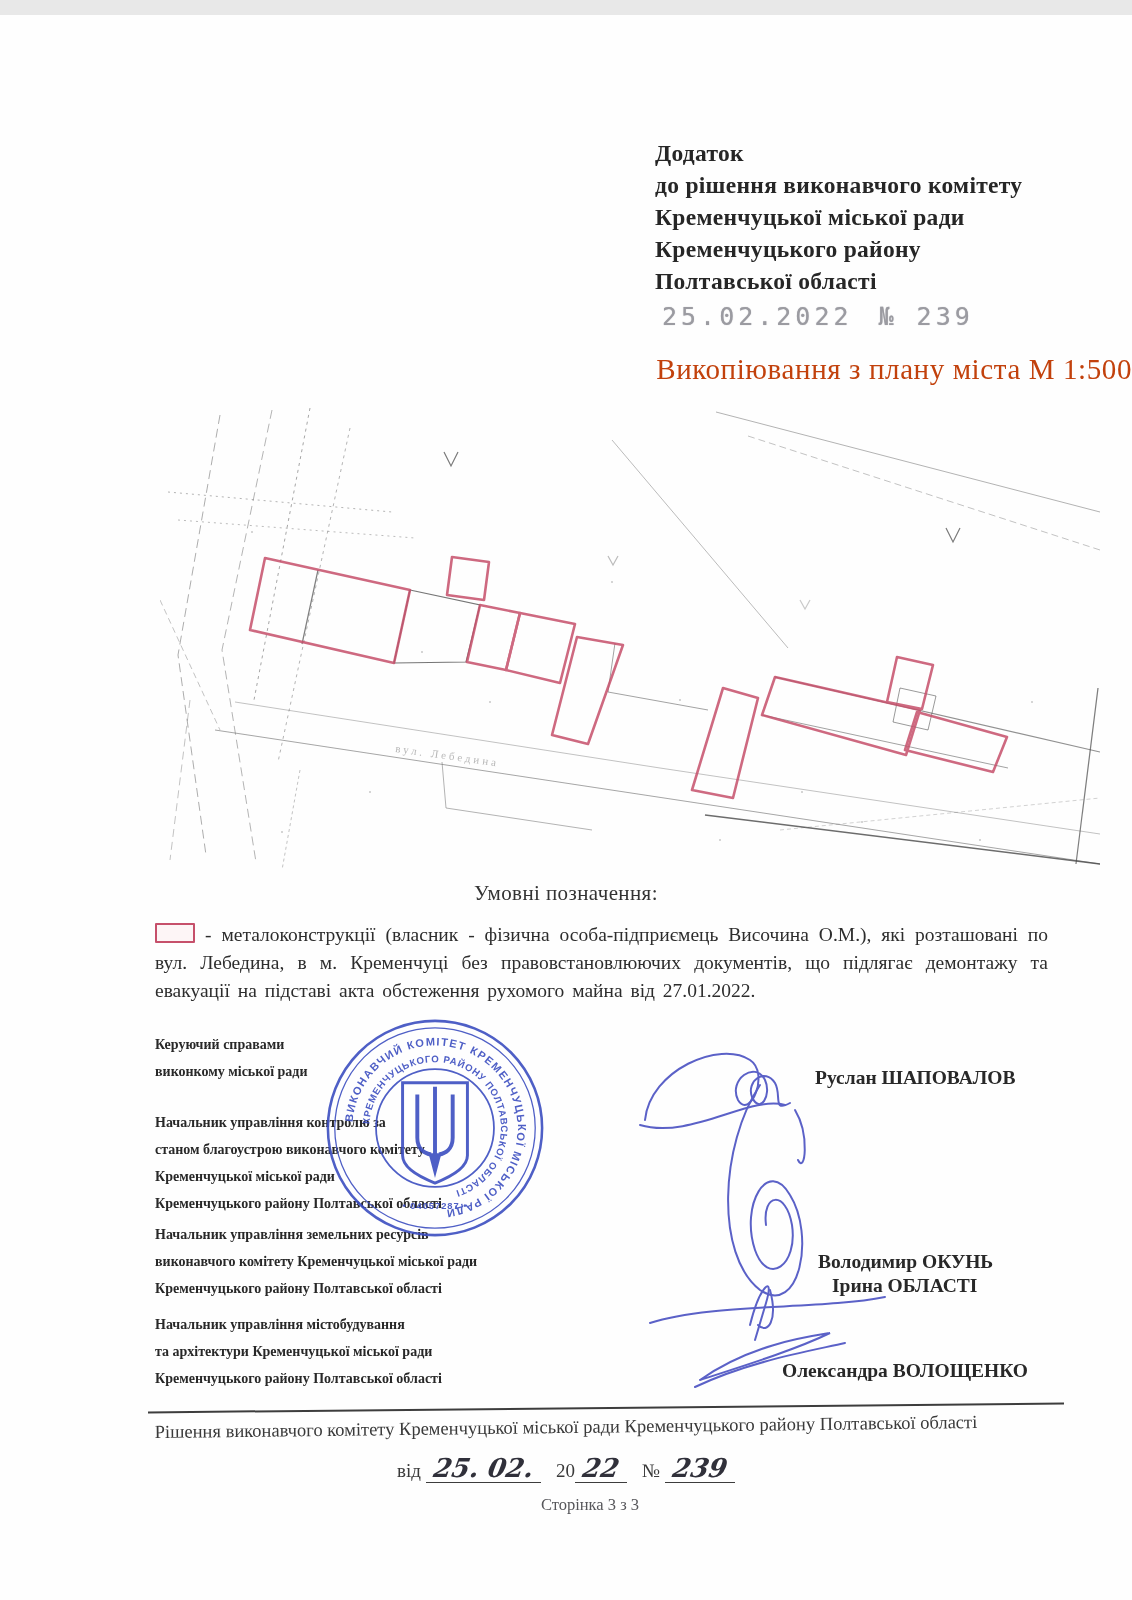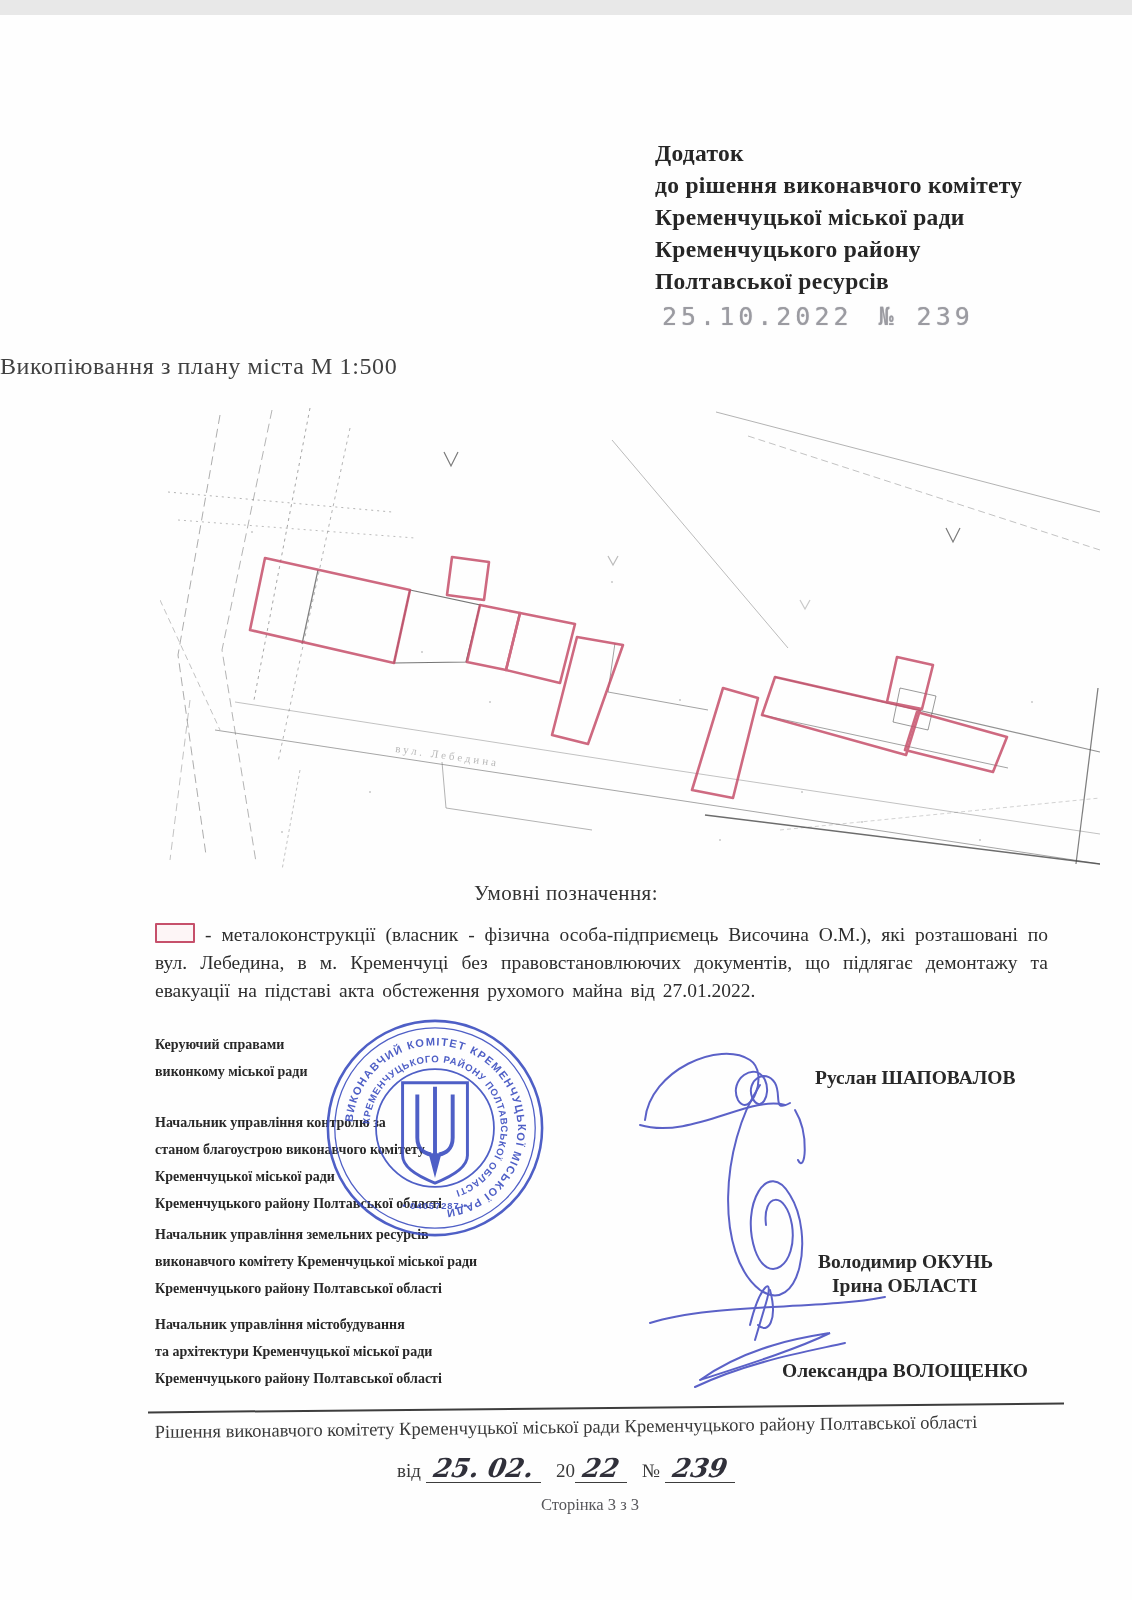--- a/index.html
+++ b/index.html
@@ -6,21 +6,21 @@
   .page{
     position:relative;width:1132px;height:1600px;margin:15px auto;
     background:#fefefe;overflow:hidden;
     font-family:"Liberation Serif", serif;color:#2b2b2b;
   }
   .abs{position:absolute;}
   
   .header-block{left:655px;top:122px;width:430px;font-weight:bold;font-size:23.5px;line-height:32px;color:#262626;letter-spacing:.3px;}
   .stamp-date{left:662px;top:287px;font-family:"DejaVu Sans Mono",monospace;font-size:25px;letter-spacing:4px;color:#9b9ba1;text-shadow:0 0 1px #b5b5bb;}
   .stamp-num{margin-left:26px;}
-  .doc-title{left:0;top:338px;width:1132px;text-align:left;font-size:24px;color:#404040;letter-spacing:.6px;}
+  .doc-title{left:0;top:338px;width:1132px;text-align:right;font-size:29px;color:#c2410c;letter-spacing:.6px;}
   
   .legend-heading{left:0;top:866px;width:1132px;text-align:center;font-size:21px;color:#333;letter-spacing:.4px;}
   .legend-par{left:155px;top:906px;width:893px;font-size:19.5px;line-height:28px;text-align:justify;color:#2d2d2d;word-spacing:3px;}
   .swatch{display:inline-block;width:36px;height:16px;border:2.5px solid #c6506b;background:#fdf5f6;vertical-align:-2px;margin-right:10px;border-radius:1px;}
   
   .sig-title{left:155px;width:500px;font-weight:bold;font-size:14px;line-height:27px;color:#282828;}
   .sig-name{font-weight:bold;font-size:19.5px;color:#282828;white-space:nowrap;}
   .t1{top:1016px;} .t2{top:1094px;} .t3{top:1206px;} .t4{top:1296px;}
   .n1{left:815px;top:1052px;} .n2{left:818px;top:1236px;} .n3{left:832px;top:1260px;} .n4{left:782px;top:1345px;}
   
@@ -35,25 +35,25 @@
 </head>
 <body>
 
 <div class="page">
 
   <div class="abs header-block">
     <div>Додаток</div>
     <div>до рішення виконавчого комітету</div>
     <div>Кременчуцької міської ради</div>
     <div>Кременчуцького району</div>
-    <div>Полтавської ресурсів</div>
+    <div>Полтавської області</div>
   </div>
 
   <div class="abs stamp-date">
-    <span>25.10.2022</span><span class="stamp-num">№ 239</span>
+    <span>25.02.2022</span><span class="stamp-num">№ 239</span>
   </div>
 
   <div class="abs doc-title">Викопіювання з плану міста М 1:500</div>
 
   <svg class="abs" style="left:160px;top:385px;" width="940" height="470" viewBox="0 0 940 470">
 
     <g stroke="#6a6a6a" fill="none" stroke-width="1">
       <path d="M60,15 L18,255 L46,455" stroke-dasharray="9 5" opacity=".55"></path>
       <path d="M112,10 L62,250 L96,462" stroke-dasharray="9 5" opacity=".5"></path>
       <path d="M150,8 L94,300" stroke-dasharray="3 4" opacity=".6"></path>

